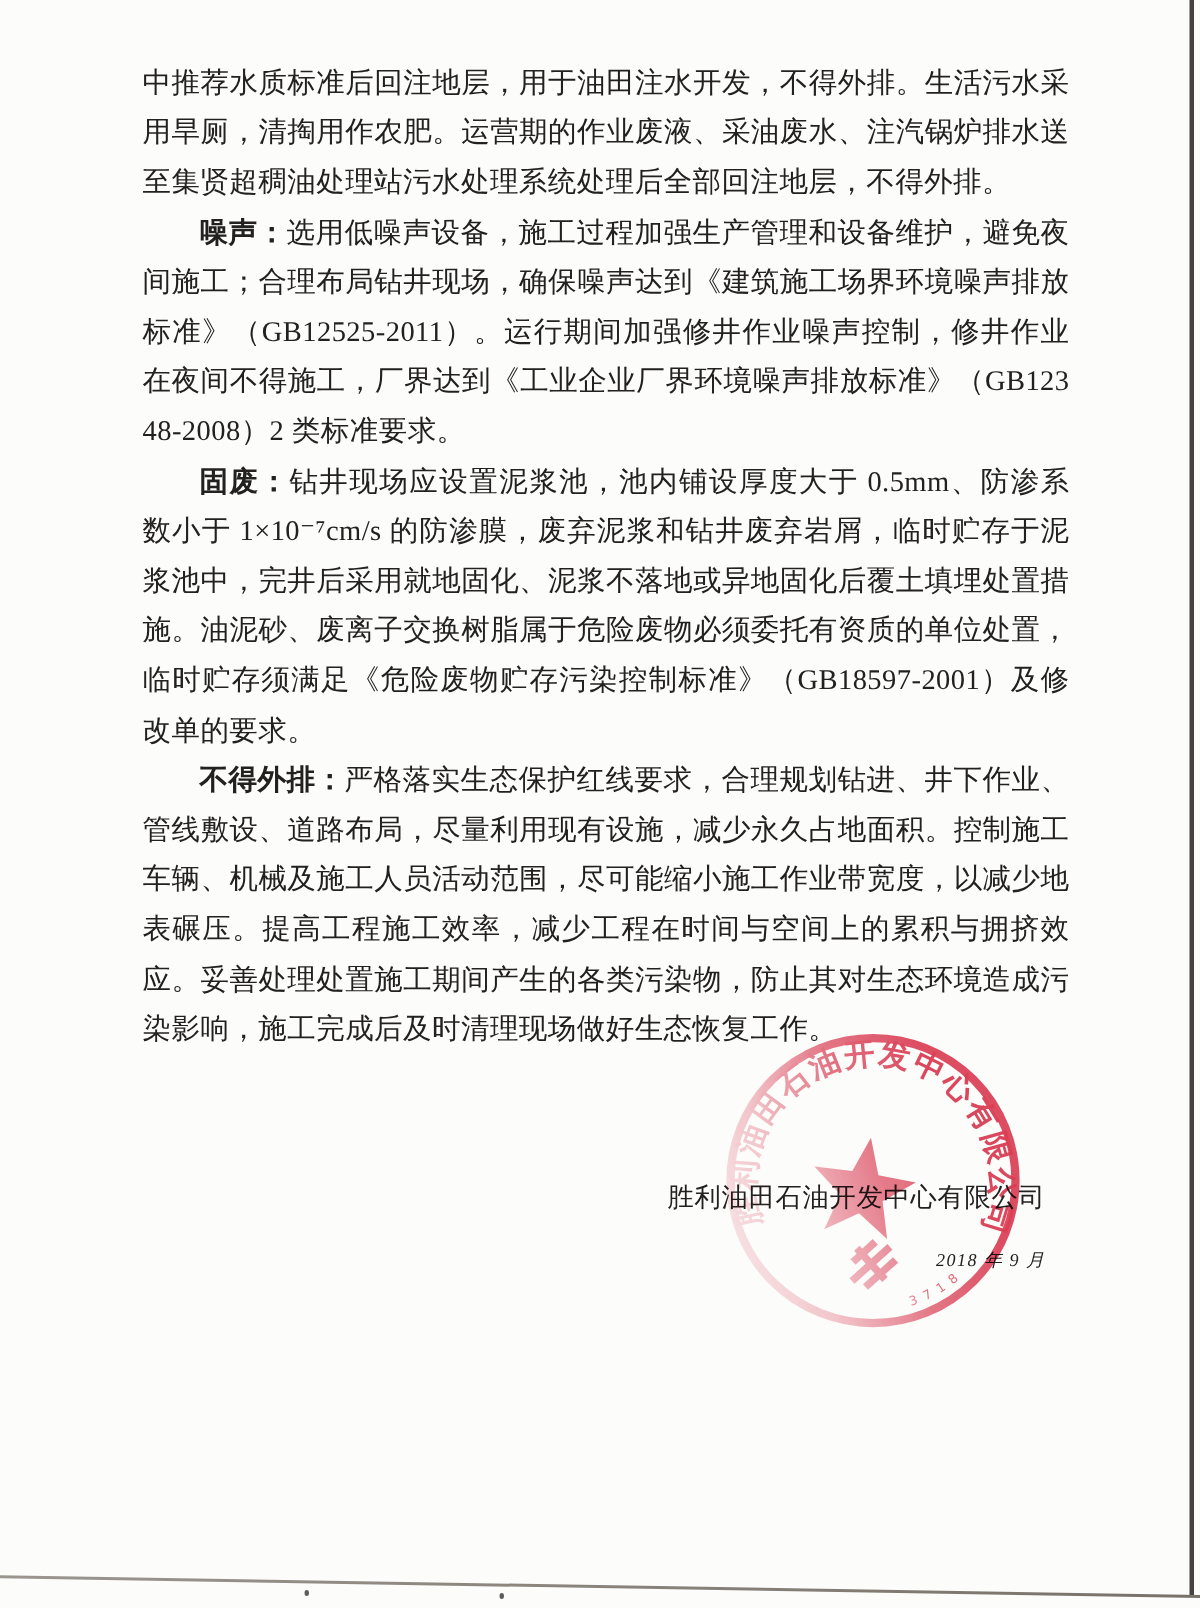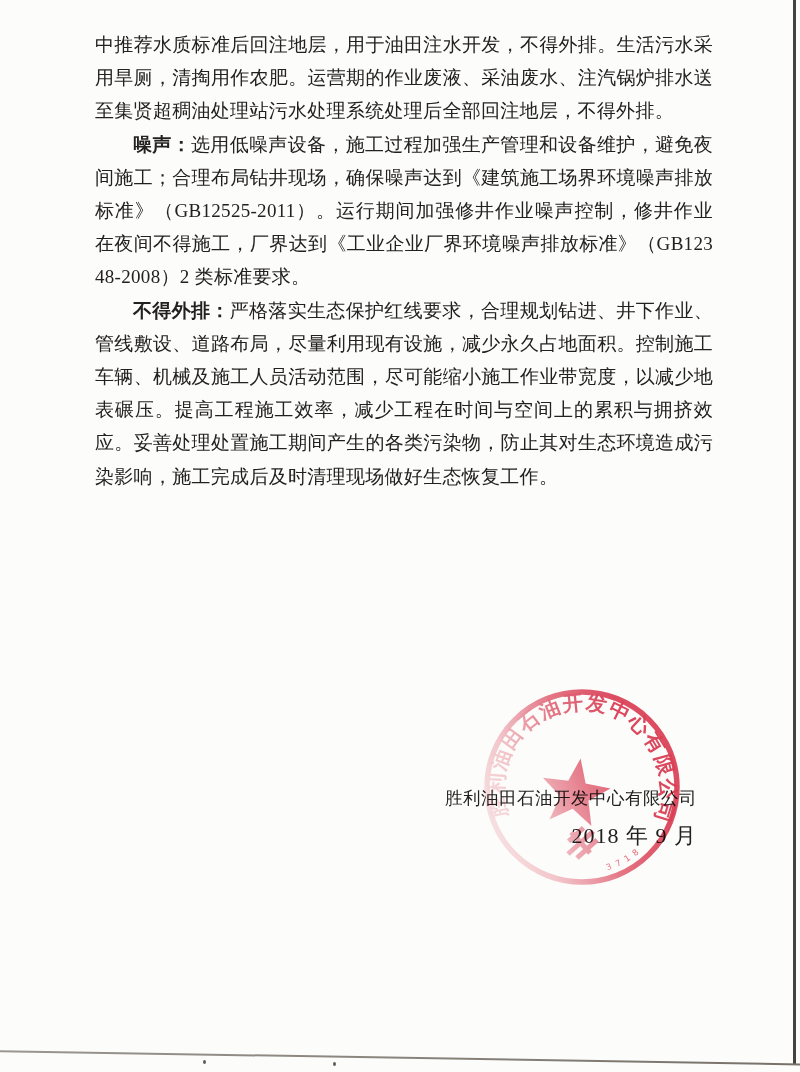--- a/index.html
+++ b/index.html
@@ -8,21 +8,21 @@
     position: relative;
     width: 800px; height: 1072px;
     background: #fcfcfa;
     overflow: hidden;
     font-family: "Liberation Serif", "DejaVu Serif", serif;
     color: #222120;
   }
   
   .content {
     position: absolute;
-    left: 95px; top: 28px; width: 618px;
+    left: 95px; top: 39px; width: 618px;
     z-index: 1;
   }
   .content p {
     margin: 0;
     font-size: 19px;
     line-height: 33.2px;
     text-align: justify;
     text-align-last: left;
     letter-spacing: 0.3px;
     word-break: break-all;
@@ -35,24 +35,25 @@
     right: 103px; top: 786px;
     text-align: right;
     z-index: 1;
   }
   .signature .company {
     font-size: 17.5px;
     letter-spacing: 0.5px;
     white-space: nowrap;
   }
   .signature .date {
-    font-size: 22px;
-    margin-top: 11px;
+    font-size: 12px;
+    margin-top: 22px;
     letter-spacing: 1px;
     white-space: nowrap;
+    font-style: italic;
   }
   
   .seal {
     position: absolute;
     left: 472px; top: 678px;
     width: 220px; height: 220px;
     z-index: 2;
     mix-blend-mode: multiply;
     opacity: 0.94;
     filter: blur(0.3px);
@@ -82,20 +83,21 @@
   .speck-2 { left: 333px; top: 1062px; }
 </style>
 </head>
 <body>
 
 <div class="page">
 
   <div class="content">
     <p><span class="para-label"></span><span>中推荐水质标准后回注地层，用于油田注水开发，不得外排。生活污水采用旱厕，清掏用作农肥。运营期的作业废液、采油废水、注汽锅炉排水送至集贤超稠油处理站污水处理系统处理后全部回注地层，不得外排。</span></p>
     <p class="indent"><span class="para-label">噪声：</span><span>选用低噪声设备，施工过程加强生产管理和设备维护，避免夜间施工；合理布局钻井现场，确保噪声达到《建筑施工场界环境噪声排放标准》（GB12525-2011）。运行期间加强修井作业噪声控制，修井作业在夜间不得施工，厂界达到《工业企业厂界环境噪声排放标准》（GB12348-2008）2 类标准要求。</span></p>
+    <p class="indent"><span class="para-label">固废：</span><span>钻井现场应设置泥浆池，池内铺设厚度大于 0.5mm、防渗系数小于 1×10⁻⁷cm/s 的防渗膜，废弃泥浆和钻井废弃岩屑，临时贮存于泥浆池中，完井后采用就地固化、泥浆不落地或异地固化后覆土填埋处置措施。油泥砂、废离子交换树脂属于危险废物必须委托有资质的单位处置，临时贮存须满足《危险废物贮存污染控制标准》（GB18597-2001）及修改单的要求。</span></p>
     <p class="indent"><span class="para-label">不得外排：</span><span>严格落实生态保护红线要求，合理规划钻进、井下作业、管线敷设、道路布局，尽量利用现有设施，减少永久占地面积。控制施工车辆、机械及施工人员活动范围，尽可能缩小施工作业带宽度，以减少地表碾压。提高工程施工效率，减少工程在时间与空间上的累积与拥挤效应。妥善处理处置施工期间产生的各类污染物，防止其对生态环境造成污染影响，施工完成后及时清理现场做好生态恢复工作。</span></p>
   </div>
 
   <div class="signature">
     <div class="company">胜利油田石油开发中心有限公司</div>
     <div class="date">2018 年 9 月</div>
   </div>
 
   <div class="seal">
     <svg viewBox="0 0 220 220" xmlns="http://www.w3.org/2000/svg">

